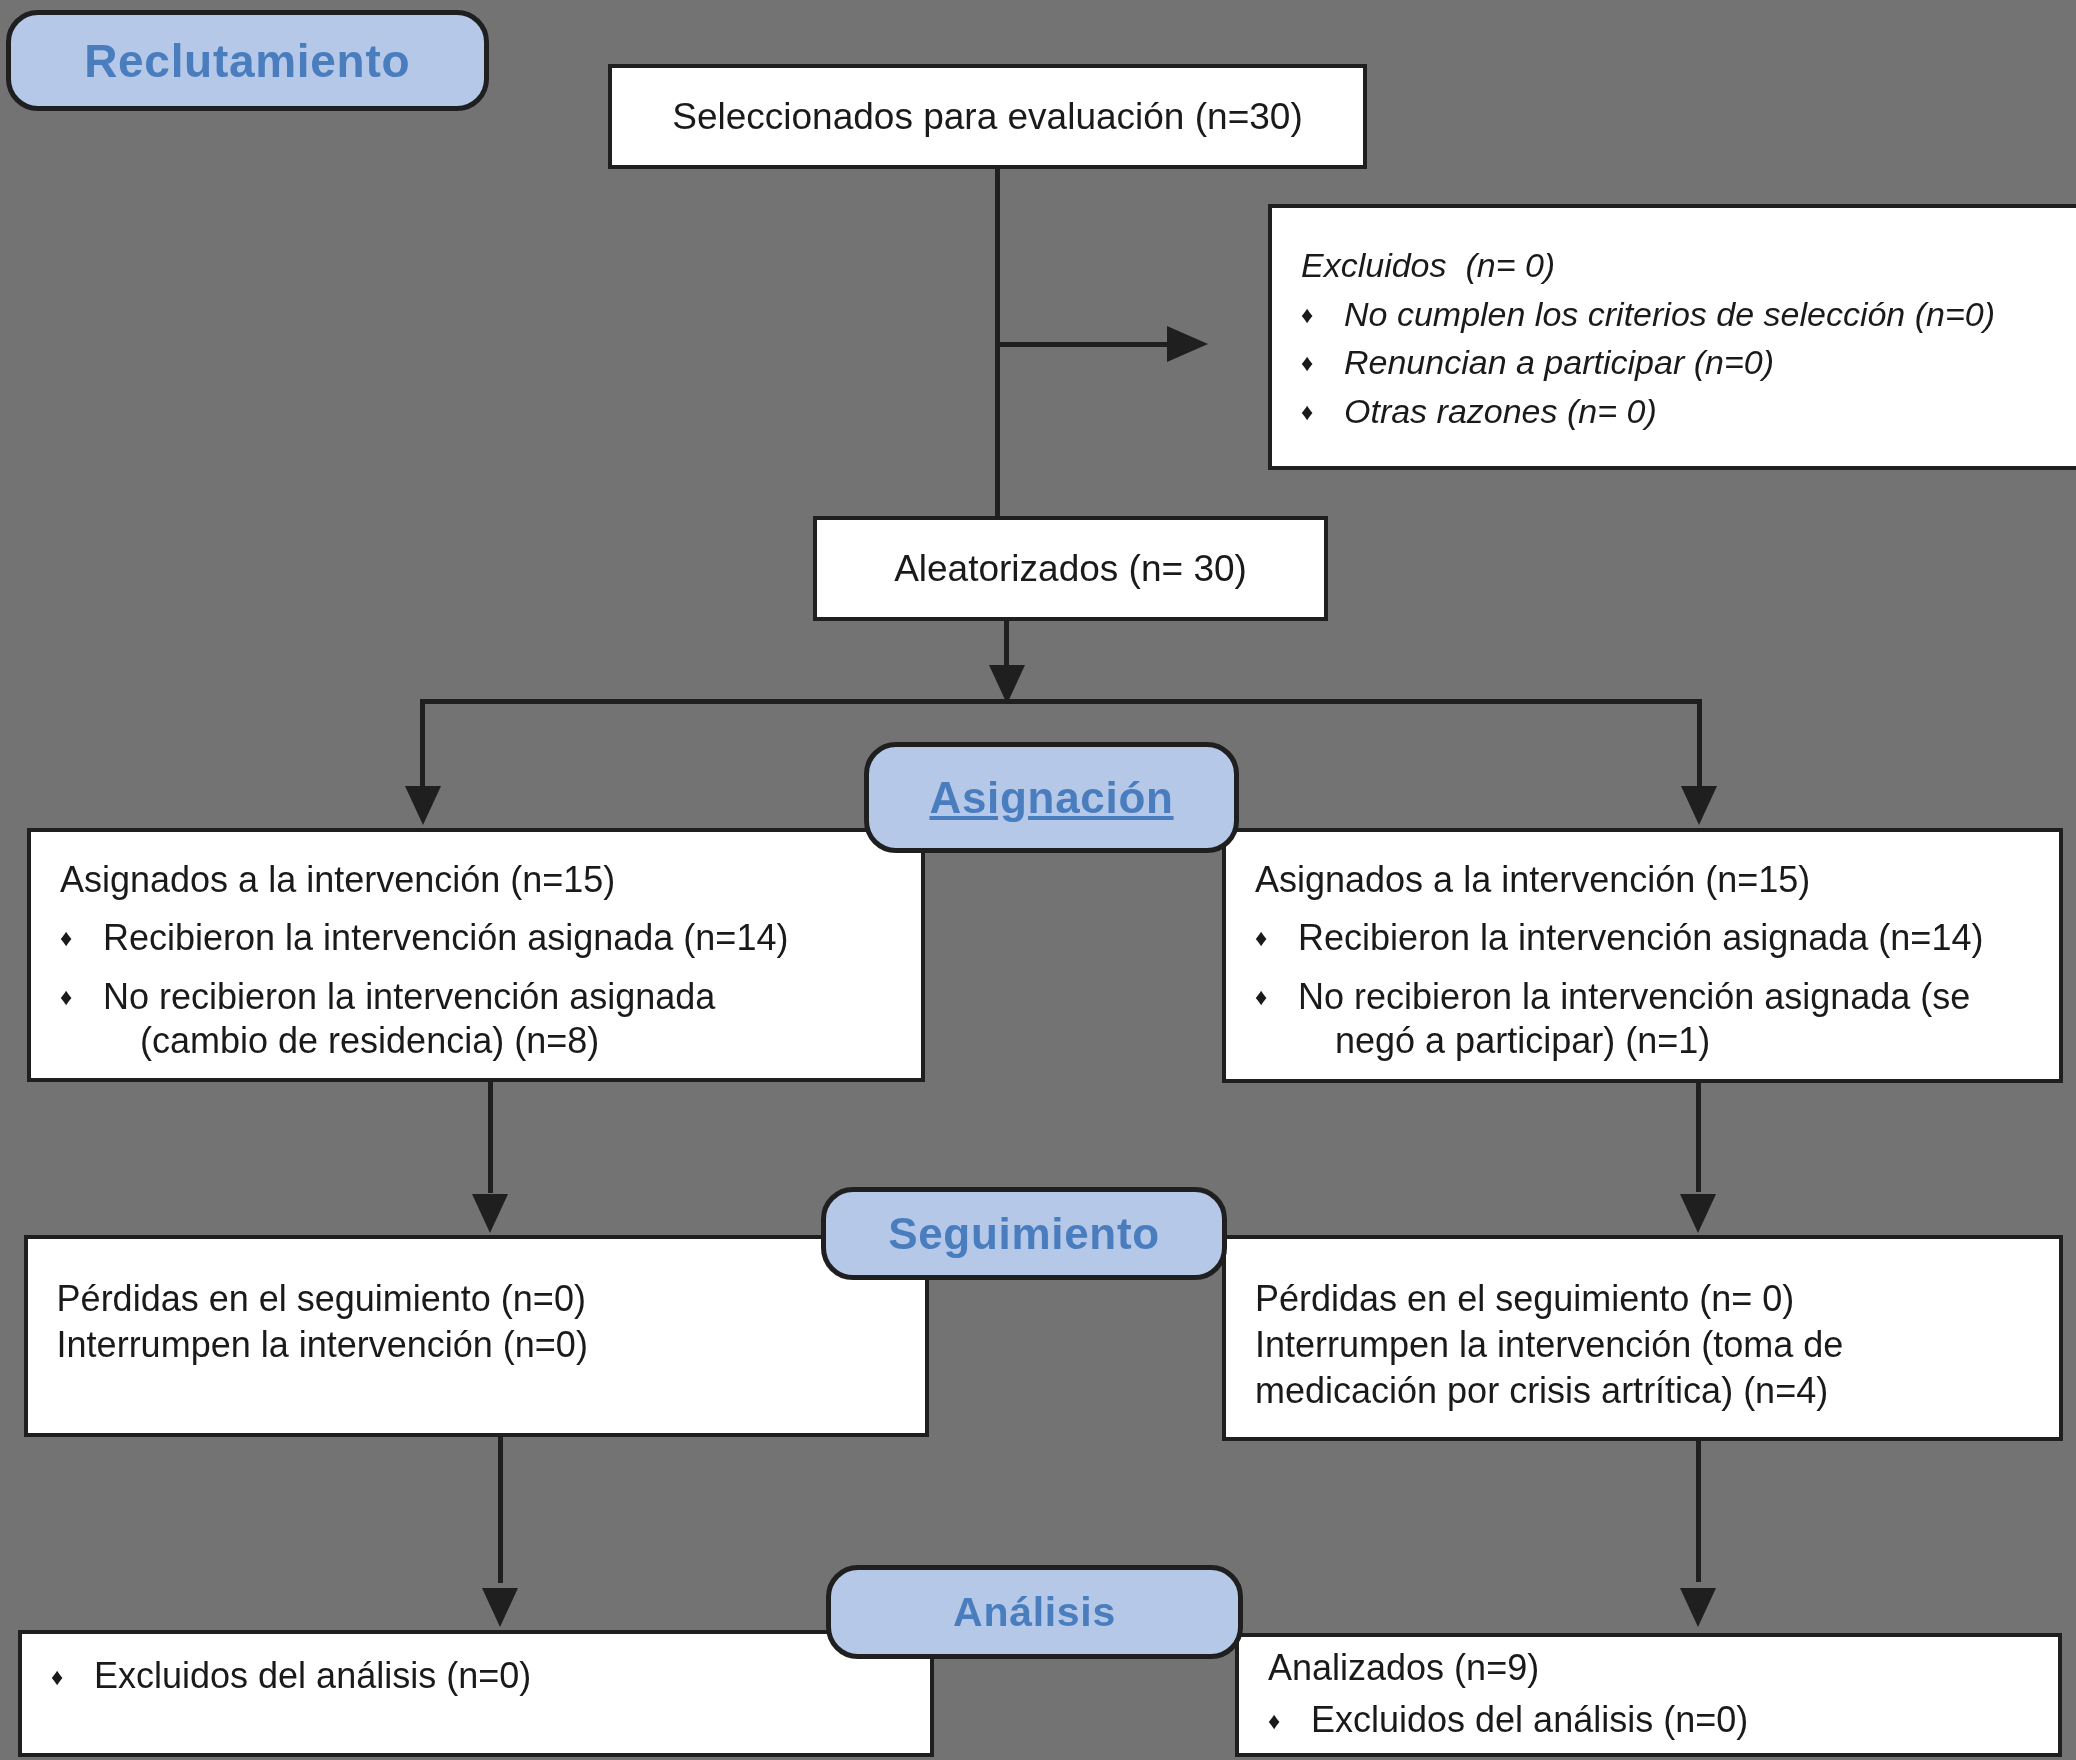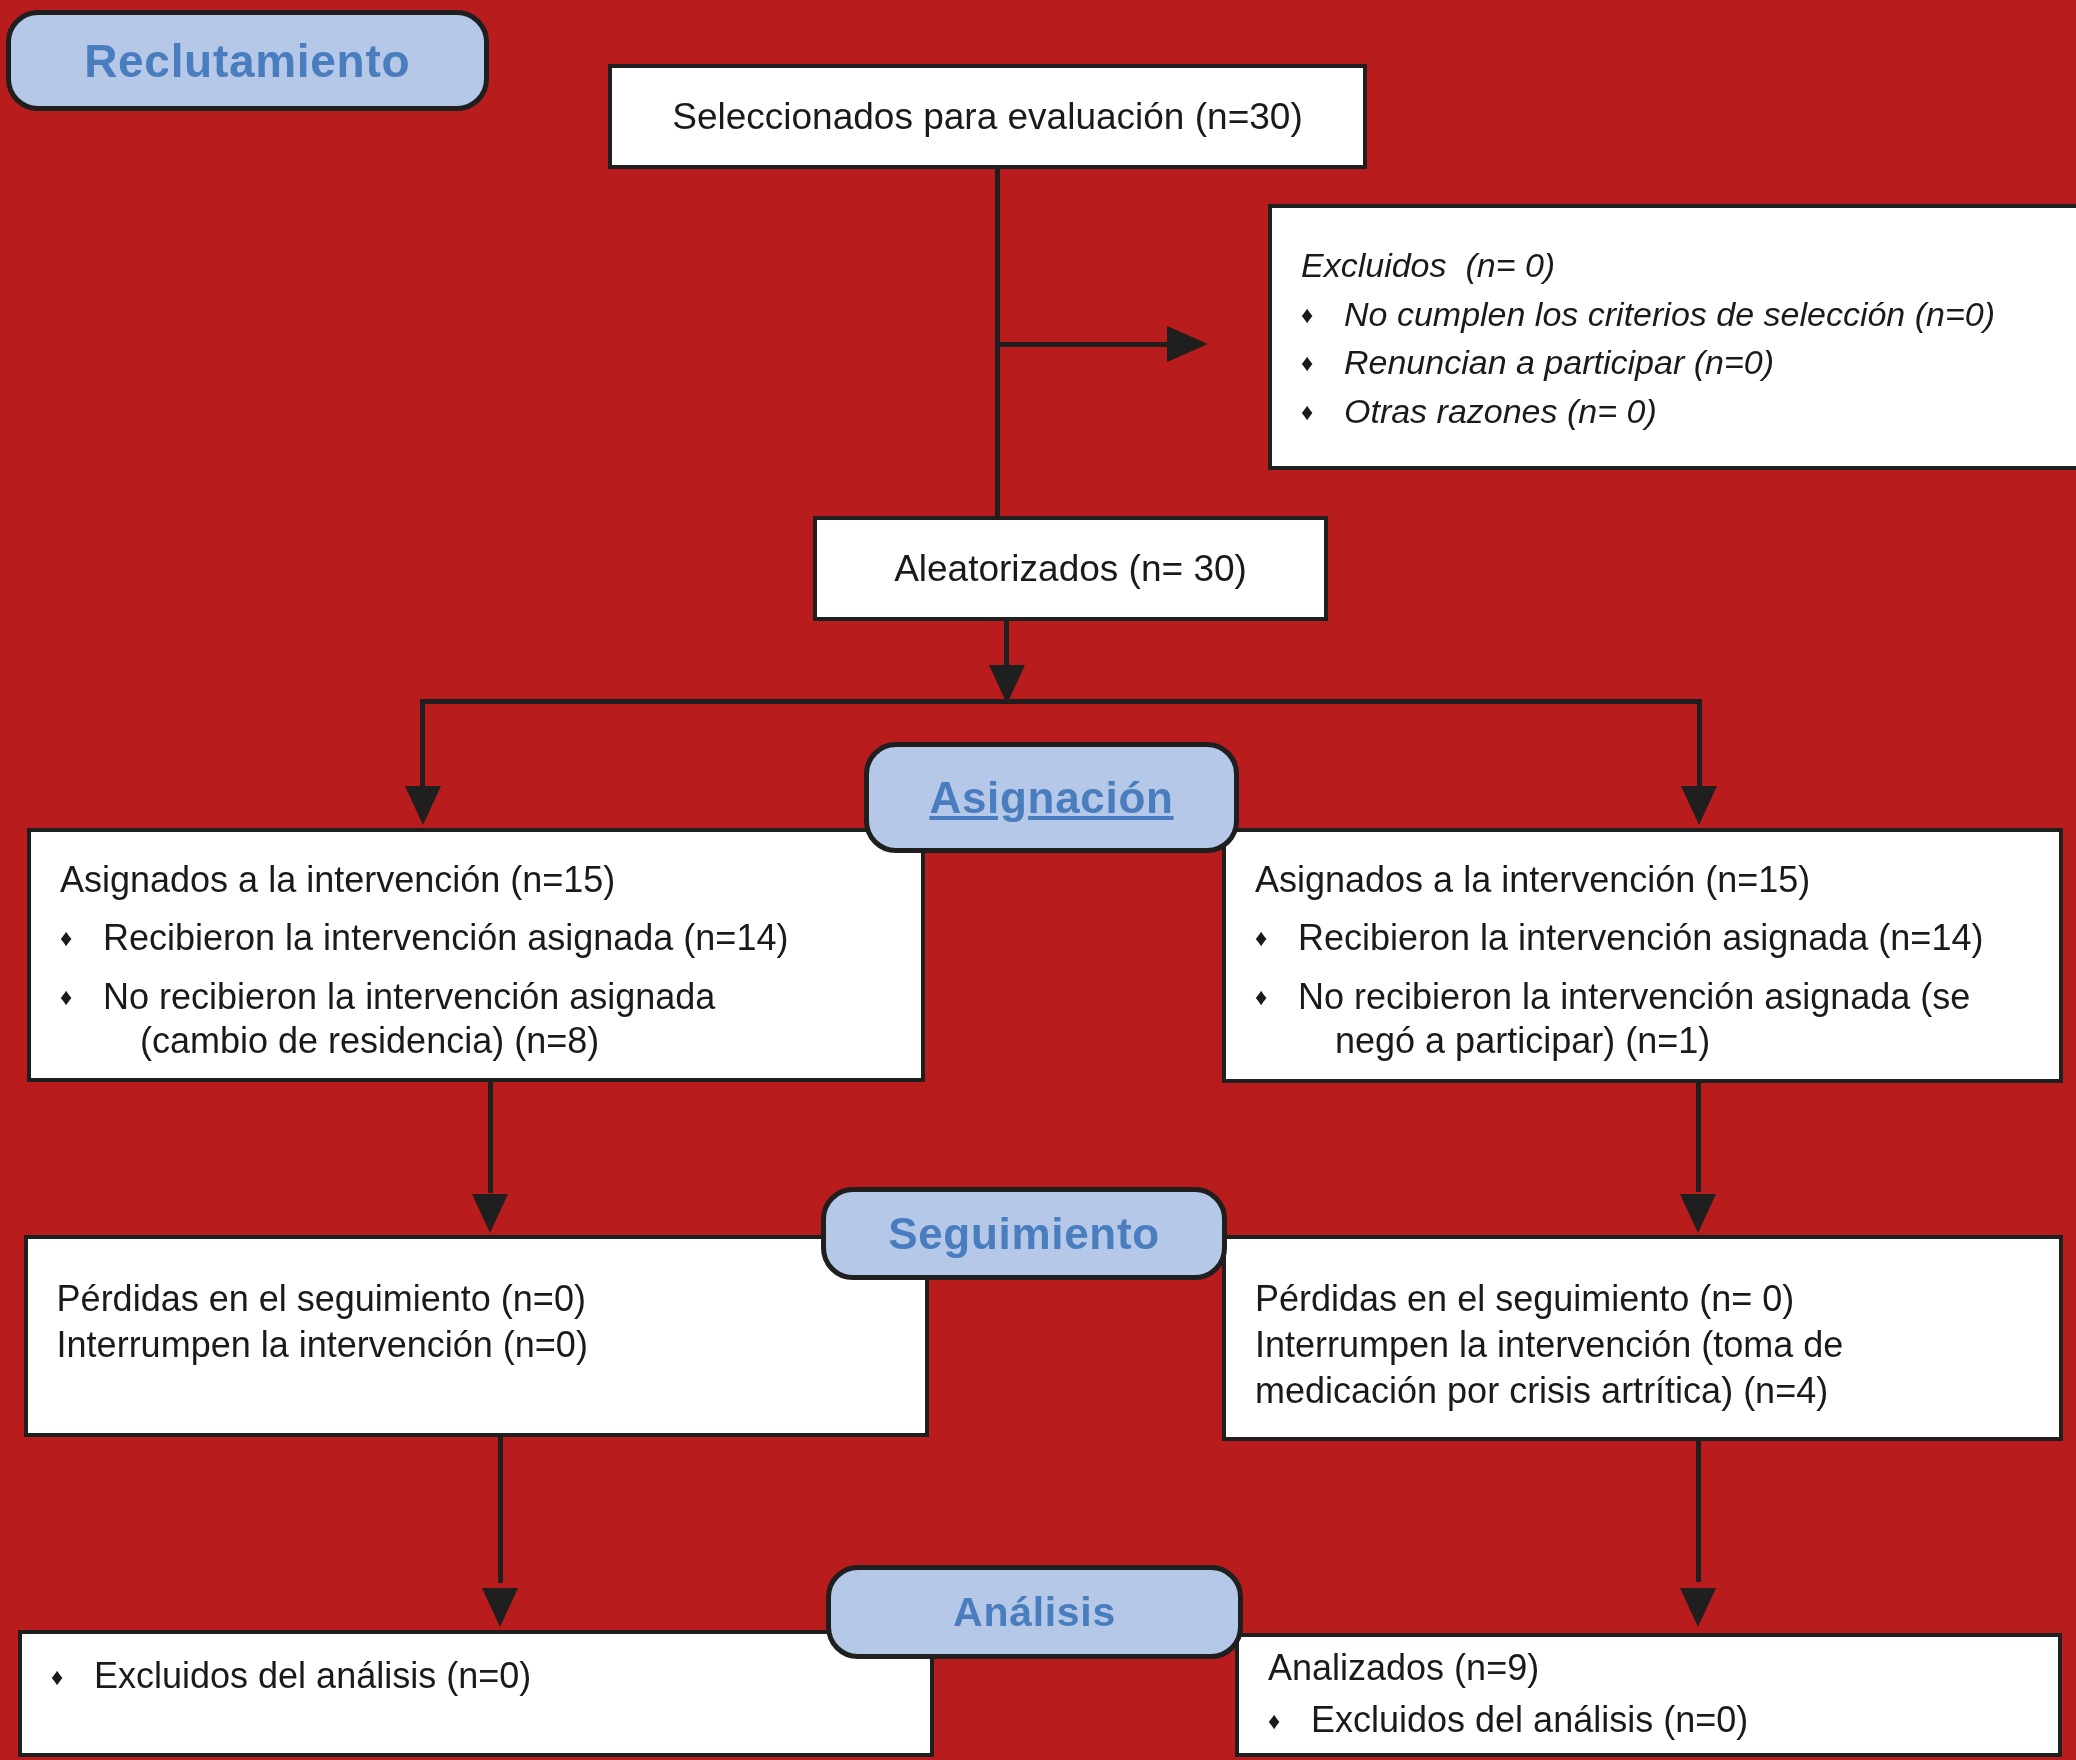--- a/index.html
+++ b/index.html
@@ -1,17 +1,17 @@
 <!DOCTYPE html>
 <html style="font-size:11.4px"><head>
 <meta charset="utf-8">
 <style>
   html,body { margin:0; padding:0; background:#ffffff; }
   #stage {
-    position:relative; width:2077px; height:1761px; background:#b91c1c;
+    position:relative; width:2077px; height:1761px; background:#737373;
     font-family:"Liberation Sans", sans-serif; color:#1a1a1a; overflow:hidden;
   }
   .box {
     position:absolute; background:#ffffff; border:4.3px solid #1f1f1f;
     box-sizing:border-box; font-size:36px; line-height:44px; z-index:2;
   }
   .center-box { display:flex; align-items:center; justify-content:center; text-align:center; }
   .badge {
     position:absolute; background:#b5c8e8; border:5px solid #1f1f1f; border-radius:32px;
     box-sizing:border-box; display:flex; align-items:center; justify-content:center;

